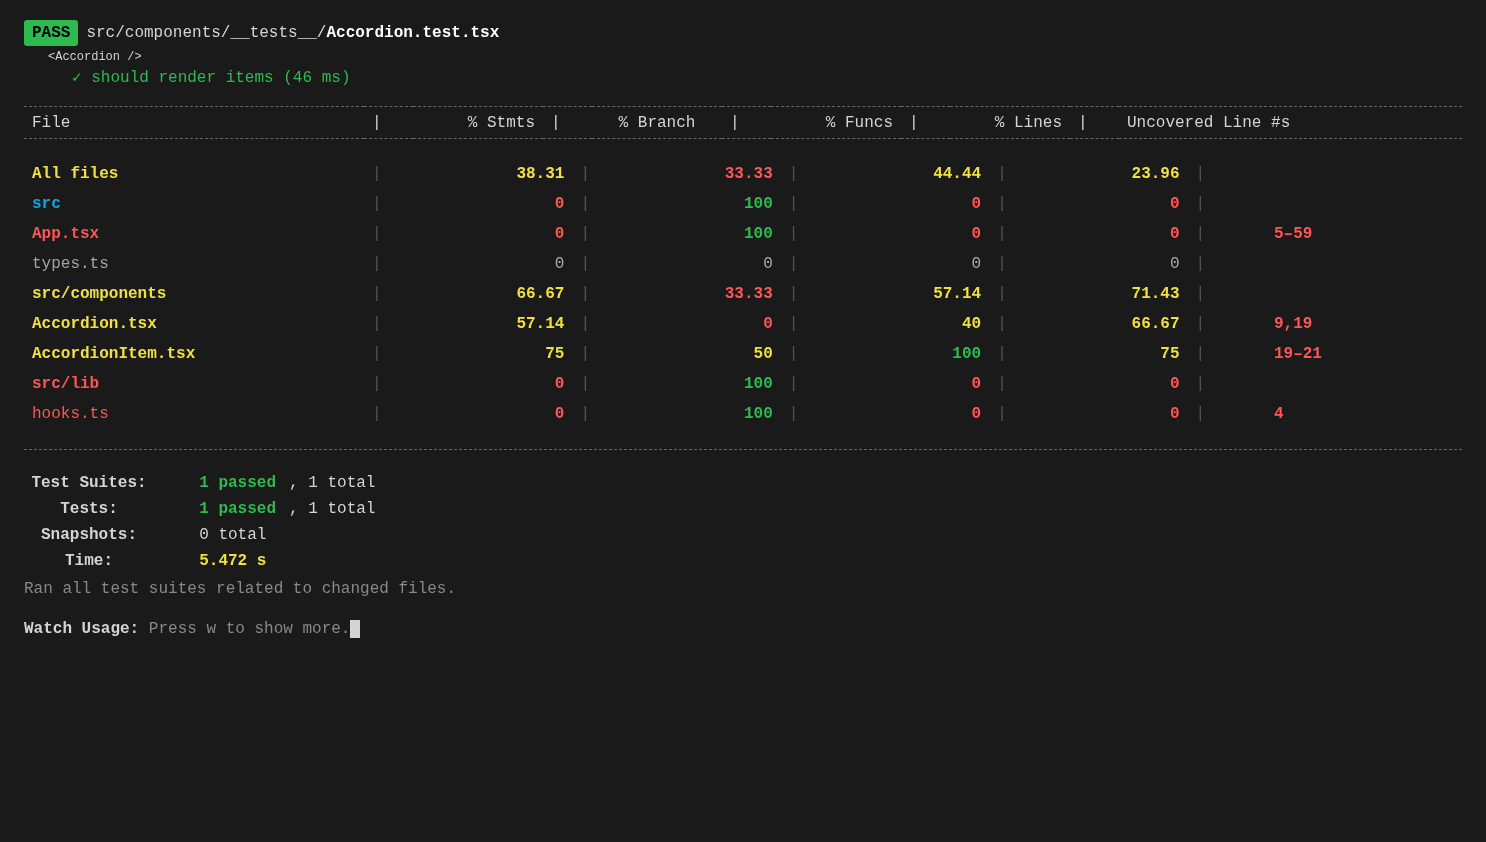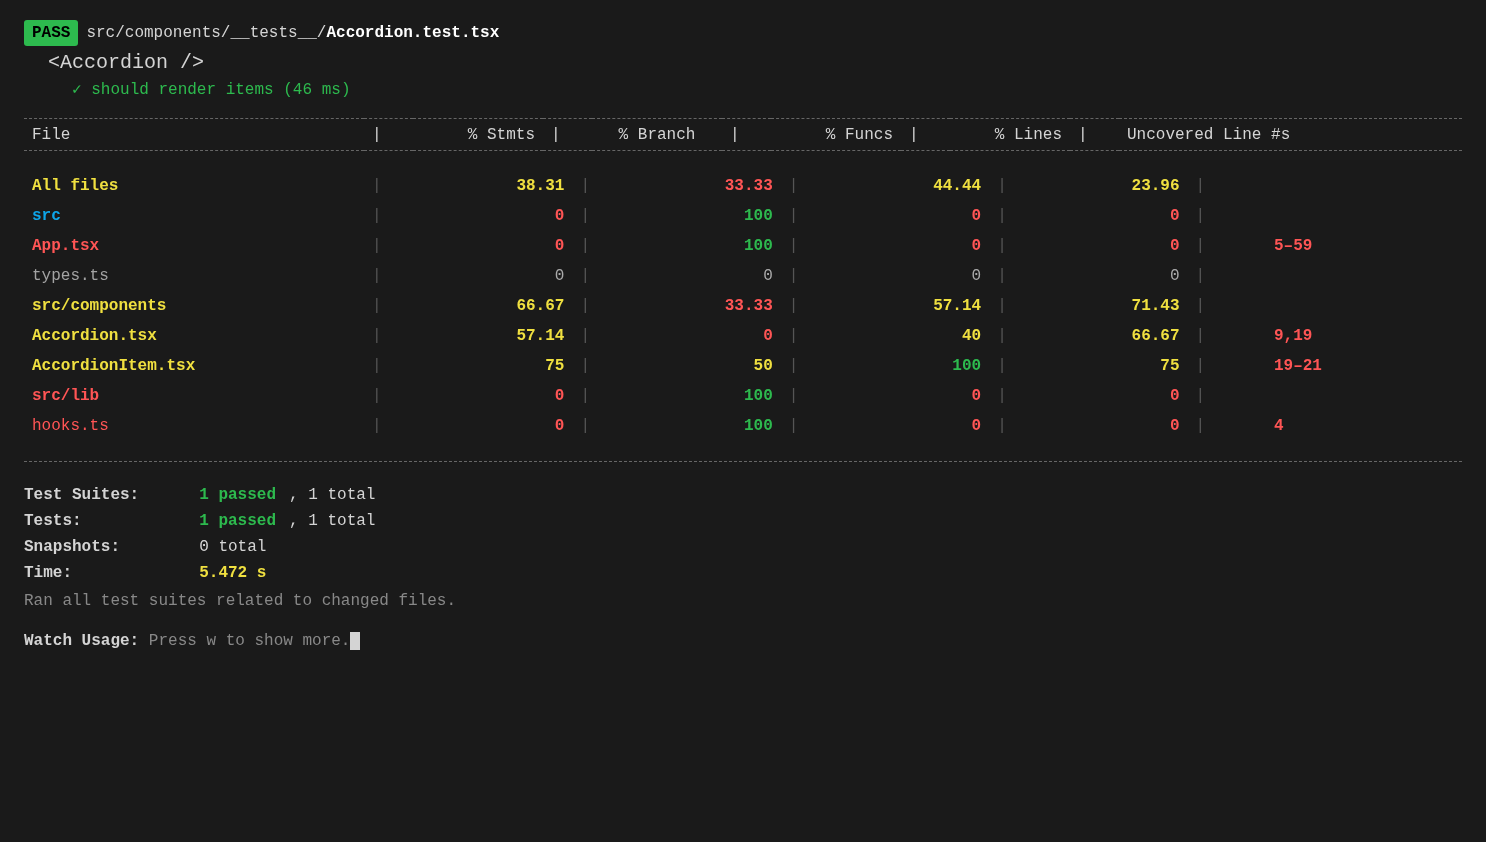--- a/index.html
+++ b/index.html
@@ -35,21 +35,21 @@
     }
 
     .file-path-bold {
       font-weight: bold;
       color: #ffffff;
     }
 
     .accordion-label {
       color: #d4d4d4;
       padding-left: 24px;
-      font-size: 20px;
+      font-size: 12px;
     }
 
     .test-pass-line {
       color: #2dba4e;
       padding-left: 48px;
       font-size: 16px;
       margin-bottom: 16px;
     }
 
     .coverage-table {
@@ -88,20 +88,21 @@
 
     .summary-section {
       font-size: 16px;
       margin-top: 4px;
     }
 
     .summary-line {
       display: flex;
       gap: 13px;
       margin-bottom: 2px;
+      text-align: center;
     }
 
     .summary-label {
       color: #d4d4d4;
       font-weight: bold;
       min-width: 130px;
       display: inline-block;
     }
 
     .summary-value {

